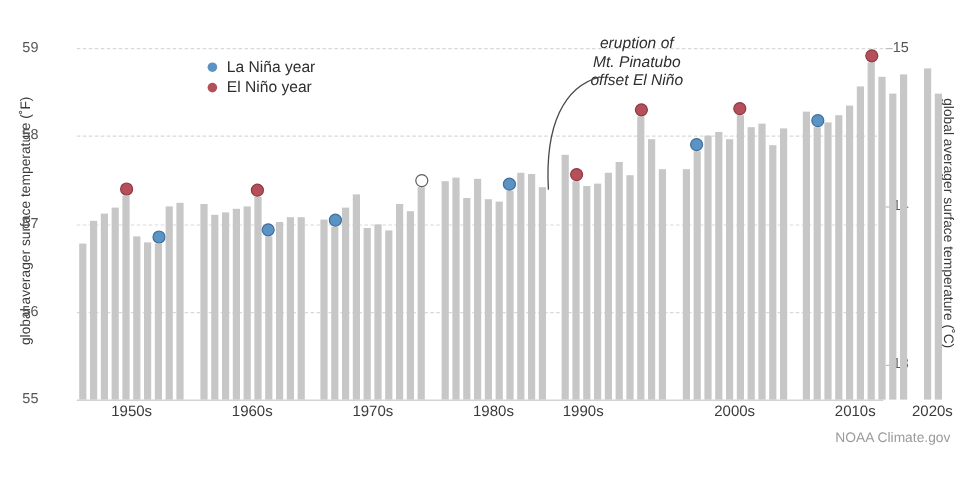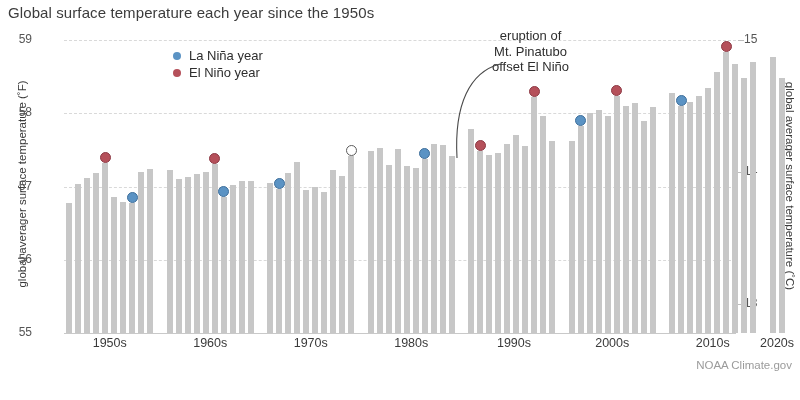--- a/index.html
+++ b/index.html
@@ -75,37 +75,36 @@
   .lmark{width:10px;height:10px;border-radius:50%;margin-right:7px;box-sizing:border-box;flex:0 0 auto;}
   .lmark.extreme{background:#fff;border:1.3px solid #6a6a6a;}
   .lmark.elnino{background:#b5505a;width:8px;height:8px;margin-left:1px;margin-right:8px;}
   .lmark.lanina{background:#5b93c4;width:8px;height:8px;margin-left:1px;margin-right:8px;}
   .ltext{font-size:13px;color:#2e2e2e;white-space:nowrap;}
   .ltext.bold{font-weight:bold;font-size:13px;}
 
   
   .annot{
     position:absolute;left:492px;top:28px;
-    font-size:13px;color:#2e2e2e;
+    font-style:italic;font-size:13px;color:#2e2e2e;
     line-height:15.5px;text-align:center;white-space:nowrap;
   }
   .annot-arrow{position:absolute;left:440px;top:60px;pointer-events:none;}
 
   
   .credit{
     position:absolute;right:8px;top:358px;
     text-align:right;font-size:11.5px;color:#9b9b9b;line-height:14px;
   }
 </style>
 </head>
 <body>
 
 <div id="root">
 
-  <div class="title">Global surface temperature each year since the 1950s</div>
 
   <div class="ytitle left">global averager surface temperature (˚F)</div>
   <div class="ytitle right">global averager surface temperature (˚C)</div>
 
   <div class="plot" id="plot">
       <div class="gridline base" style="top: 293px;"></div>
       <div class="ytick l" style="top: 285px;">55</div>
       <div class="gridline" style="top: 219.75px;"></div>
       <div class="ytick l" style="top: 211.75px;">56</div>
       <div class="gridline" style="top: 146.5px;"></div>
@@ -229,17 +228,17 @@
   </svg>
 
   <div class="credit">
     <div>NOAA Climate.gov</div>
   </div>
 
 <div class="xlabel" style="left: 69.725px; width: 80px;">1950s</div>
     <div class="xlabel" style="left: 170.225px; width: 80px;">1960s</div>
     <div class="xlabel" style="left: 270.725px; width: 80px;">1970s</div>
     <div class="xlabel" style="left: 371.225px; width: 80px;">1980s</div>
-    <div class="xlabel" style="left: 474px; width: 80px;">1990s</div>
+    <div class="xlabel" style="left: 446px; width: 80px;">1990s</div>
     <div class="xlabel" style="left: 572.225px; width: 80px;">2000s</div>
     <div class="xlabel" style="left: 672.725px; width: 80px;">2010s</div>
     <div class="xlabel" style="left: 737.025px; width: 80px;">2020s</div>
   </div>
 
 </body></html>

